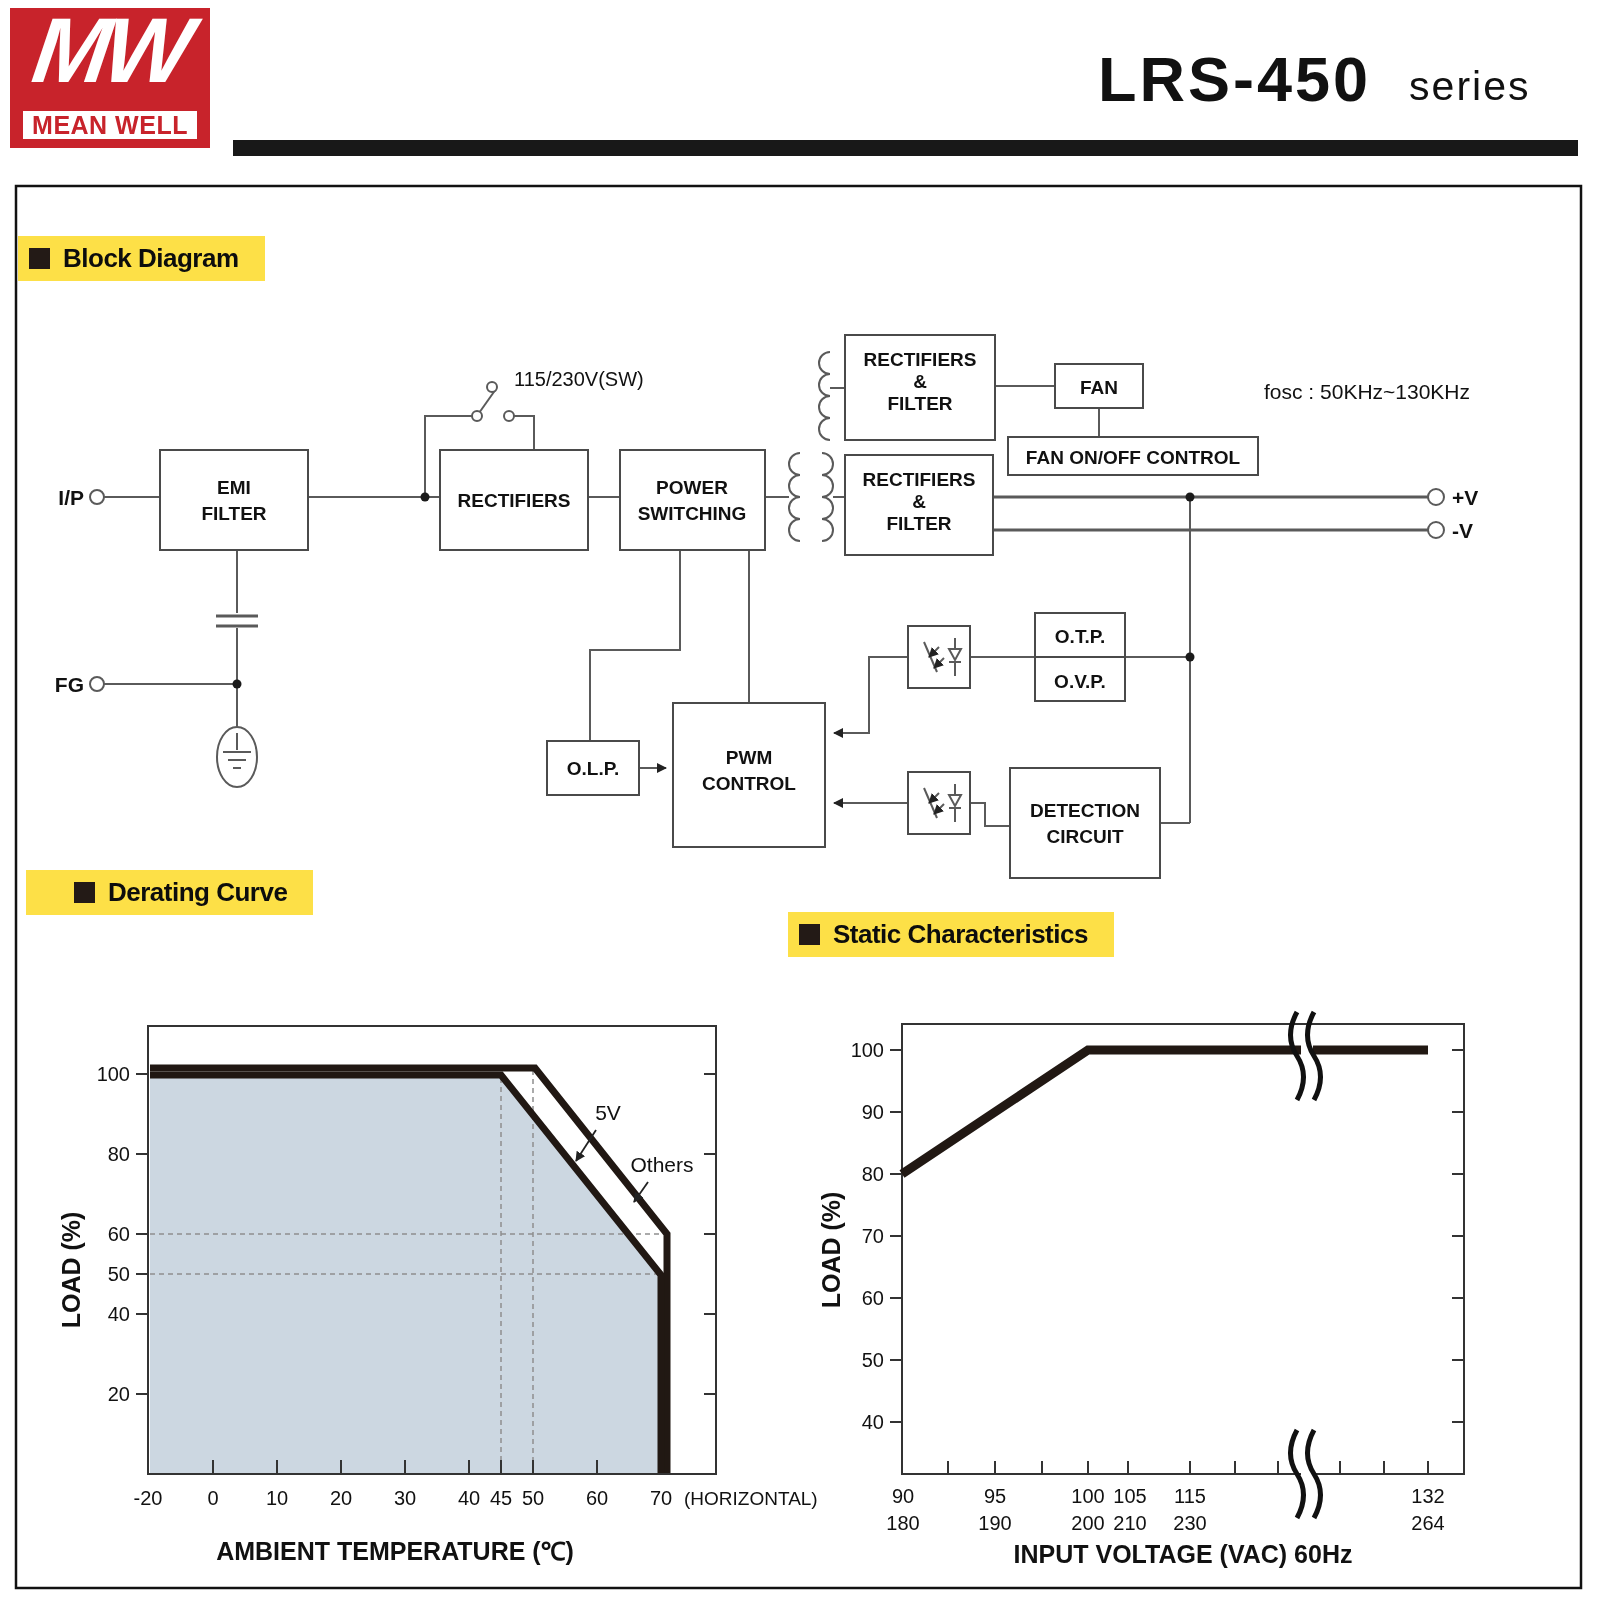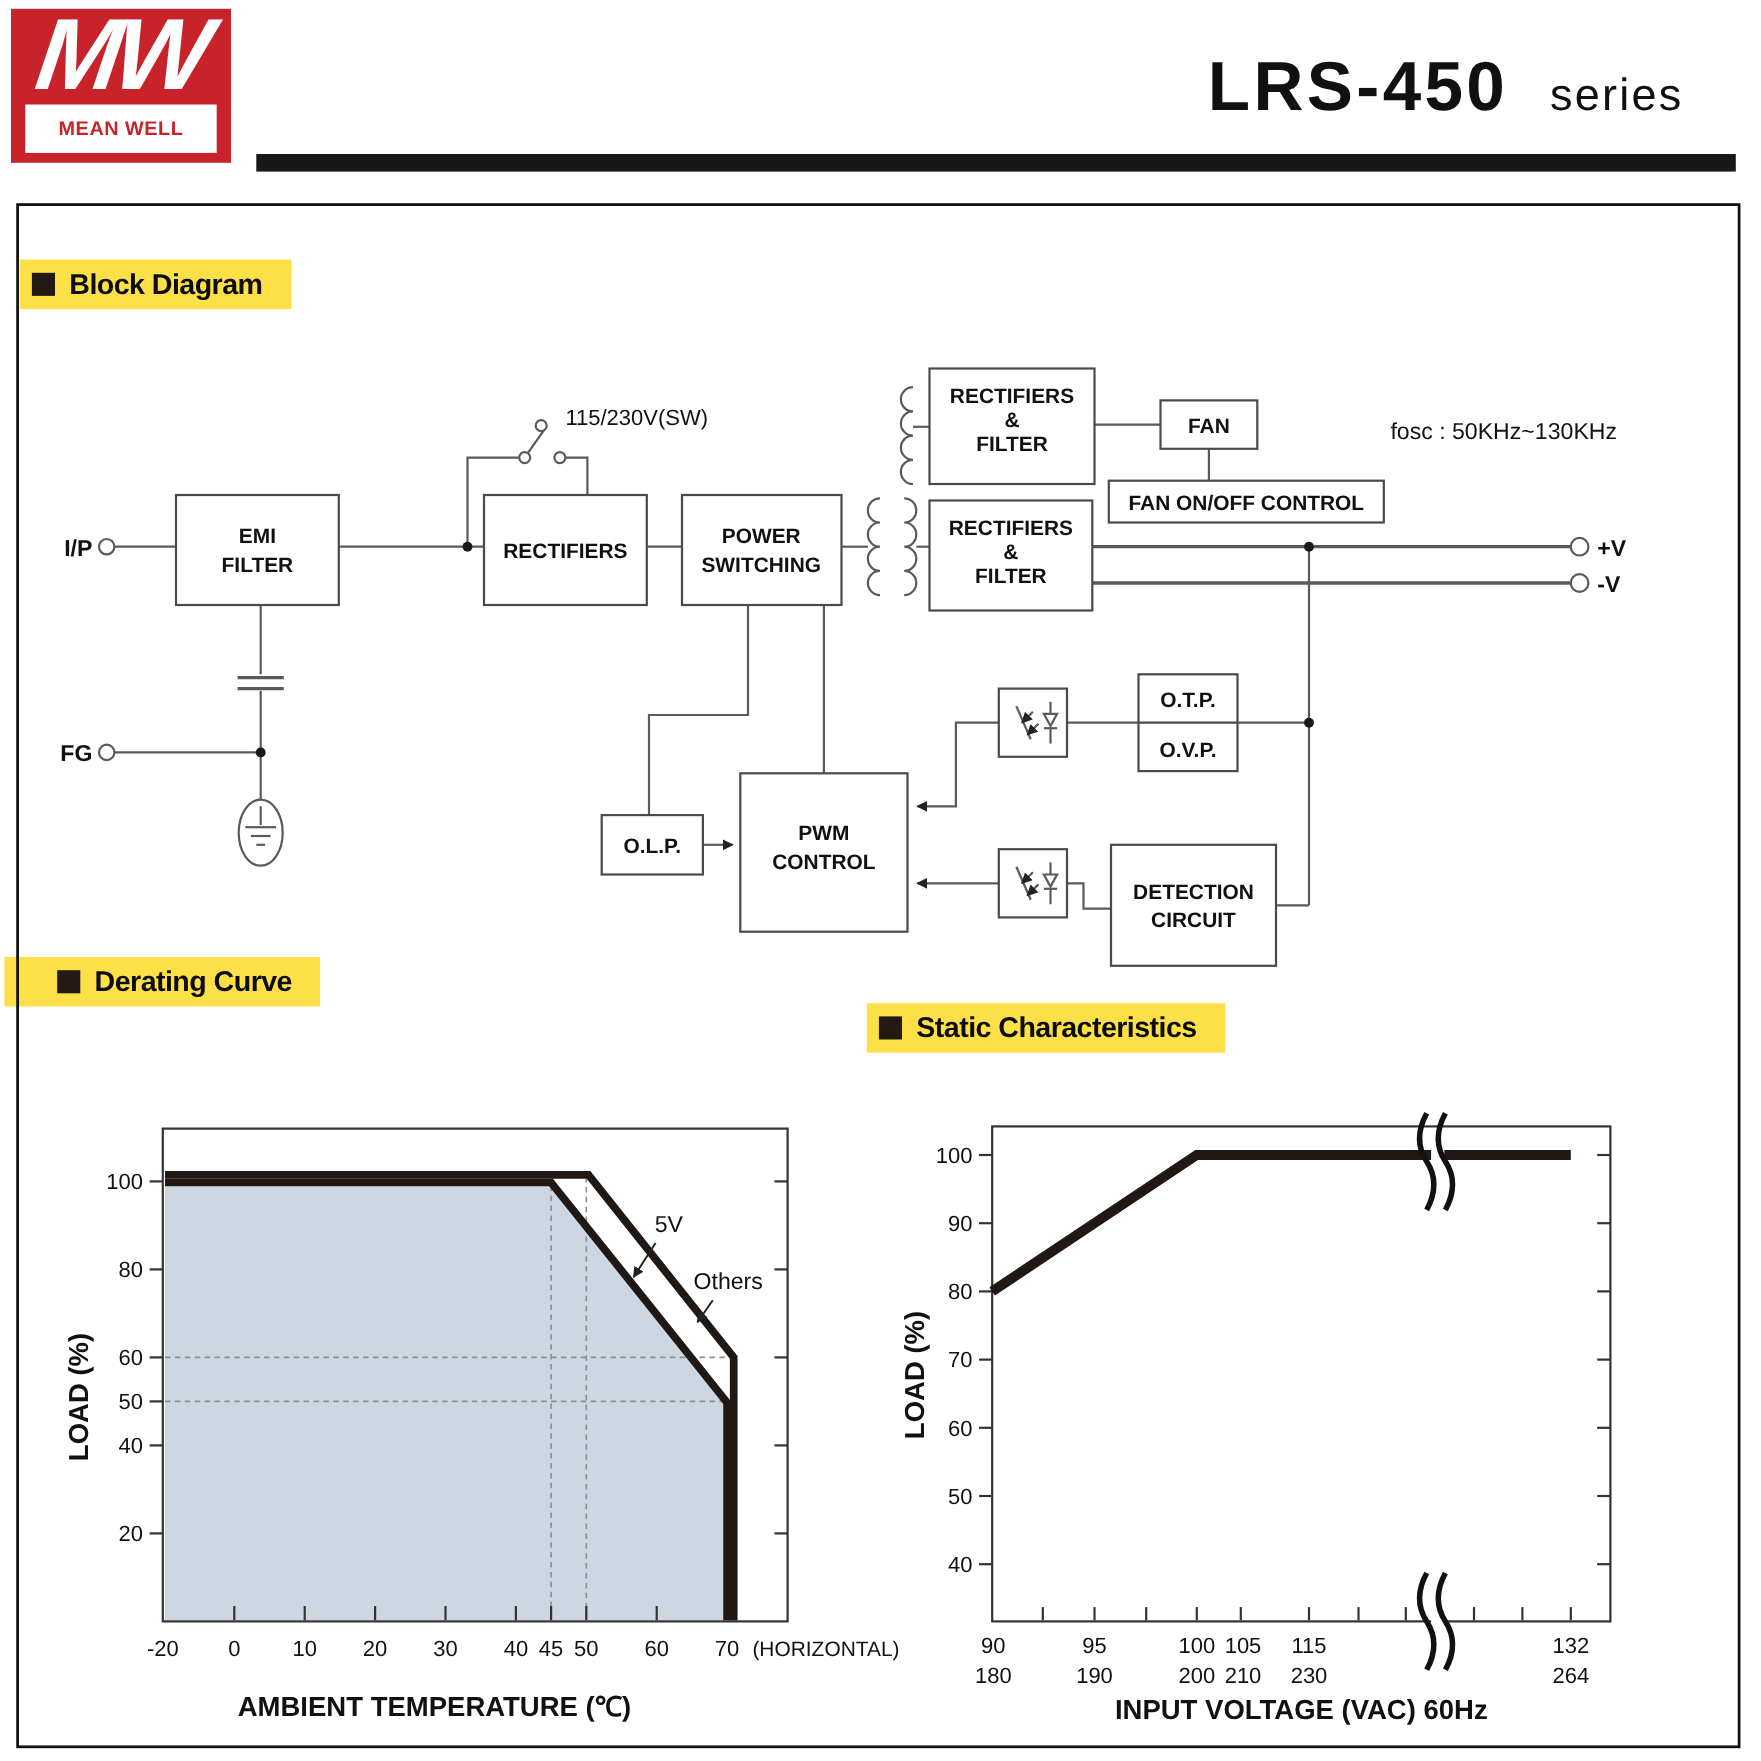--- a/index.html
+++ b/index.html
@@ -3,36 +3,36 @@
 <meta charset="utf-8">
 <style>
   html,body{margin:0;padding:0;background:#fff;}
   .page{position:relative;width:1601px;height:1601px;background:#fff;overflow:hidden;
         font-family:"Liberation Sans",sans-serif;color:#111;}
   
   .logo{position:absolute;left:10px;top:8px;width:200px;height:140px;background:#c8232b;}
   .logo-mw{position:absolute;left:0;top:-4px;width:200px;text-align:center;
            font-style:italic;font-weight:bold;font-size:92px;line-height:1.0;color:#fff;
            transform:skewX(-8deg);letter-spacing:-6px;}
-  .logo-brand{position:absolute;left:13px;right:13px;bottom:9px;height:44px;background:#fff;
+  .logo-brand{position:absolute;left:13px;right:13px;bottom:9px;height:28px;background:#fff;
               display:flex;align-items:center;justify-content:center;
-              color:#c8232b;font-weight:bold;font-size:18px;letter-spacing:0.5px;}
+              color:#c8232b;font-weight:bold;font-size:25px;letter-spacing:0.5px;}
   .doc-title{position:absolute;left:236px;top:86px;font-size:32px;font-weight:bold;
              letter-spacing:-0.5px;white-space:nowrap;}
   .series-wrap{position:absolute;left:1098px;top:48px;display:flex;align-items:flex-end;gap:38px;}
   .series-name{font-size:63px;font-weight:bold;letter-spacing:3px;line-height:1;}
   .series-suffix{font-size:41px;font-weight:normal;letter-spacing:2px;line-height:1;padding-bottom:4px;}
   .title-bar{position:absolute;left:233px;top:140px;width:1345px;height:16px;background:#181818;}
   
   .section-heading{position:absolute;display:flex;align-items:center;gap:13px;
                    background:#fde047;padding:7px 26px 7px 11px;}
   .section-heading .bullet{width:21px;height:21px;background:#231a16;flex:0 0 auto;}
   .section-heading span{font-size:26px;font-weight:bold;color:#0d0d0d;letter-spacing:-0.5px;white-space:nowrap;}
   .h-block{left:18px;top:236px;}
-  .h-derating{left:4px;top:870px;padding-left:48px;}
+  .h-derating{left:26px;top:870px;padding-left:48px;}
   .h-static{left:788px;top:870px;margin-top:42px;}
   
   svg{position:absolute;left:0;top:0;}
   svg text{font-family:"Liberation Sans",sans-serif;fill:#111;}
   .blk-box{fill:#fff;stroke:#4a4a4a;stroke-width:2;}
   .wire{stroke:#5a5a5a;stroke-width:2;fill:none;}
   .wire3{stroke:#5a5a5a;stroke-width:3;fill:none;}
   .blk-label{font-size:19px;font-weight:bold;text-anchor:middle;}
   .term-label{font-size:21px;font-weight:bold;}
   .dot{fill:#1a1a1a;stroke:none;}

